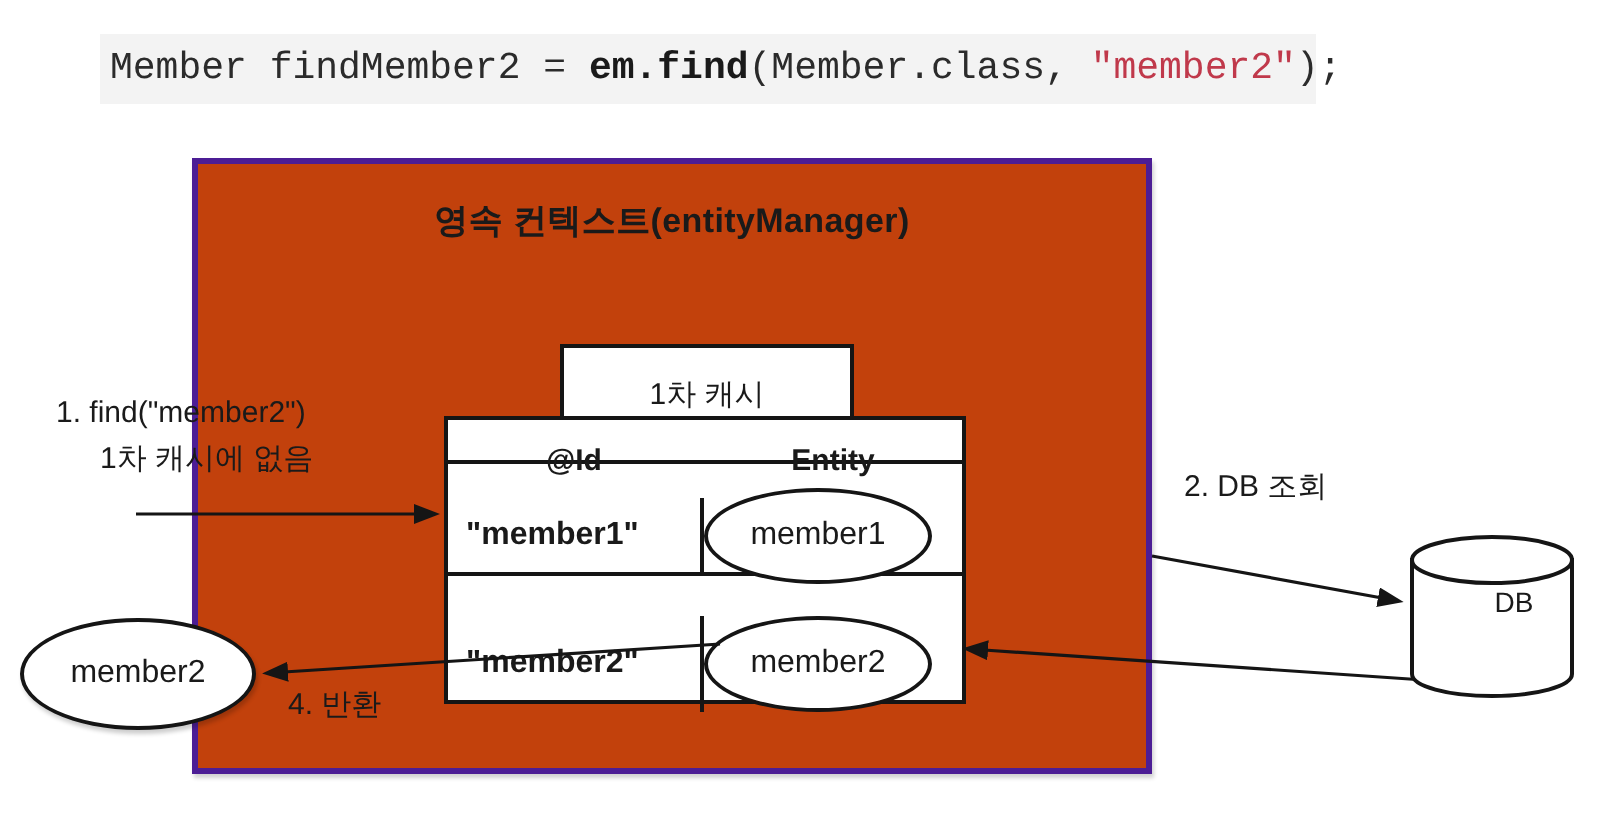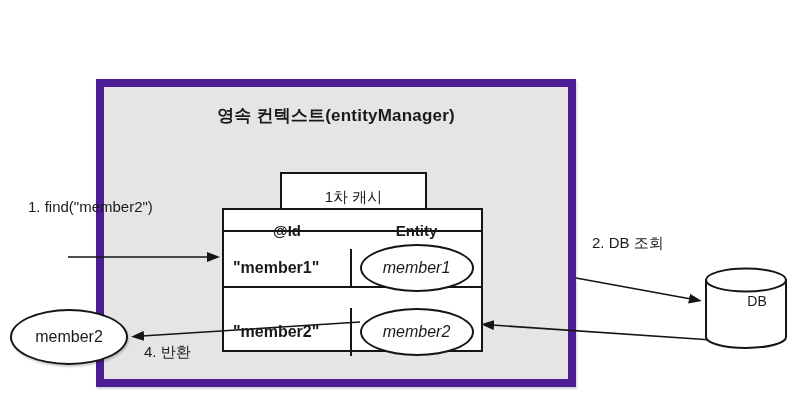--- a/index.html
+++ b/index.html
@@ -15,21 +15,21 @@
   .code{
     position:absolute;left:5px;top:0;height:35px;line-height:35px;
     font-family:"Liberation Mono","DejaVu Sans Mono",monospace;
     font-size:19px;white-space:pre;color:#2b2b2b;
   }
   .code .kw{font-weight:bold;color:#1a1a1a;}
   .code .str{color:#c0394b;}
   
   .pc-box{
     position:absolute;left:96px;top:79px;width:480px;height:308px;
-    background:#e5e5e5;border:8px solid #4c1d95;box-sizing:border-box;
+    background:#c2410c;border:3px solid #4c1d95;box-sizing:border-box;
     box-shadow:1px 2px 2px rgba(0,0,0,0.18);
   }
   .pc-title{
     position:absolute;left:0;top:17px;width:100%;text-align:center;
     font-weight:bold;font-size:17px;letter-spacing:0.2px;
   }
   
   .cache-box{
     position:absolute;left:280px;top:172px;width:147px;height:48px;
     background:#ffffff;border:2px solid #151515;border-bottom:none;
@@ -41,21 +41,21 @@
     position:absolute;left:222px;top:208px;width:261px;height:144px;
     background:#ffffff;border:2px solid #151515;box-sizing:border-box;
     display:grid;grid-template-columns:128px 1fr;grid-template-rows:19px 59px 1fr;
     z-index:4;
   }
   .cell{box-sizing:border-box;display:flex;align-items:center;margin-top:20px;}
   .cell.head{justify-content:center;font-weight:bold;font-size:15px;border-bottom:2px solid #151515;}
   .cell.col1{border-right:2px solid #151515;}
   .cell.idval{padding-left:9px;font-weight:bold;font-size:16px;}
   .cell.rowend{border-bottom:2px solid #151515;}
-  .cell.entity{justify-content:center;font-style:italic;}
+  .cell.entity{justify-content:flex-start;}
   .entity-ellipse{
     width:114px;height:48px;border:2px solid #151515;border-radius:50%;
     background:#ffffff;display:flex;align-items:center;justify-content:center;
     font-size:16px;box-sizing:border-box;
   }
   
   .result-ellipse{
     position:absolute;left:10px;top:309px;width:118px;height:56px;
     border:2px solid #151515;border-radius:50%;background:#ffffff;
     display:flex;align-items:center;justify-content:center;font-size:16px;
@@ -71,20 +71,23 @@
   .lbl-step4{left:144px;top:343px;}
   .lbl-db{left:705px;top:293px;width:104px;text-align:center;font-size:14px;z-index:12;}
   
   .overlay{position:absolute;left:0;top:0;width:802px;height:410px;z-index:10;pointer-events:none;}
 </style>
 </head>
 <body>
 
 <div class="canvas">
 
+  <div class="code-strip">
+    <div class="code"><span>Member findMember2 = </span><span class="kw">em.find</span><span>(Member.class, </span><span class="str">"member2"</span><span>);</span></div>
+  </div>
 
   <div class="pc-box">
     <div class="pc-title">영속 컨텍스트(entityManager)</div>
   </div>
 
   <div class="cache-box">
     <span>1차 캐시</span>
   </div>
 
   <div class="cache-table">
@@ -125,17 +128,18 @@
 
     <line x1="360" y1="322" x2="142" y2="336" stroke="#151515" stroke-width="1.6" marker-end="url(#arrow)"></line>
 
     <g>
       <path d="M706 280 V337 A40 11 0 0 0 786 337 V280 Z" fill="#ffffff" stroke="#151515" stroke-width="2"></path>
       <ellipse cx="746" cy="280" rx="40" ry="11.5" fill="#ffffff" stroke="#151515" stroke-width="2"></ellipse>
     </g>
   </svg>
 
   <div class="lbl lbl-step1a">1. find("member2")</div>
+  <div class="lbl lbl-step1b">1차 캐시에 없음</div>
   <div class="lbl lbl-step2">2. DB 조회</div>
   <div class="lbl lbl-step4">4. 반환</div>
   <div class="lbl lbl-db">DB</div>
 
 </div>
 
 </body></html>

